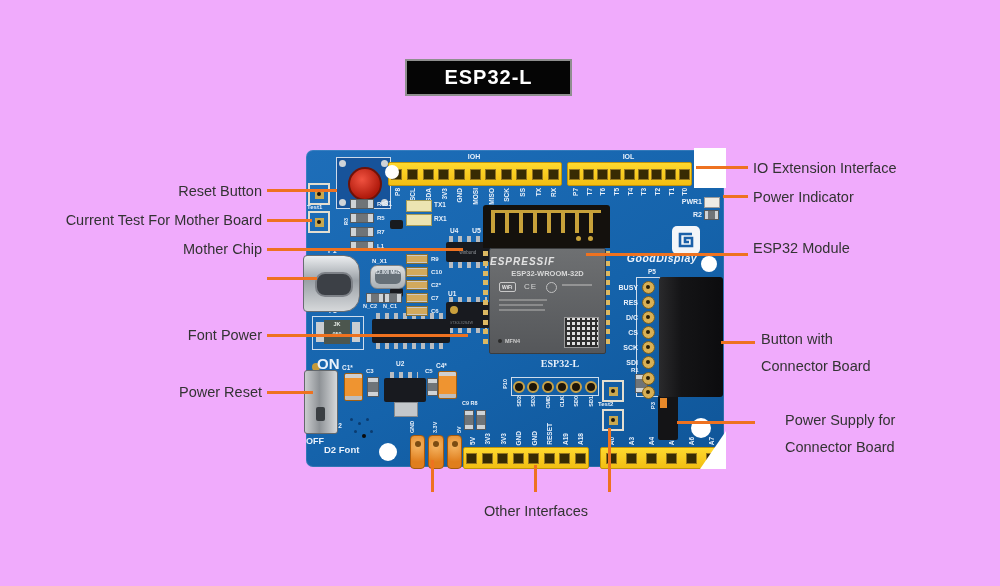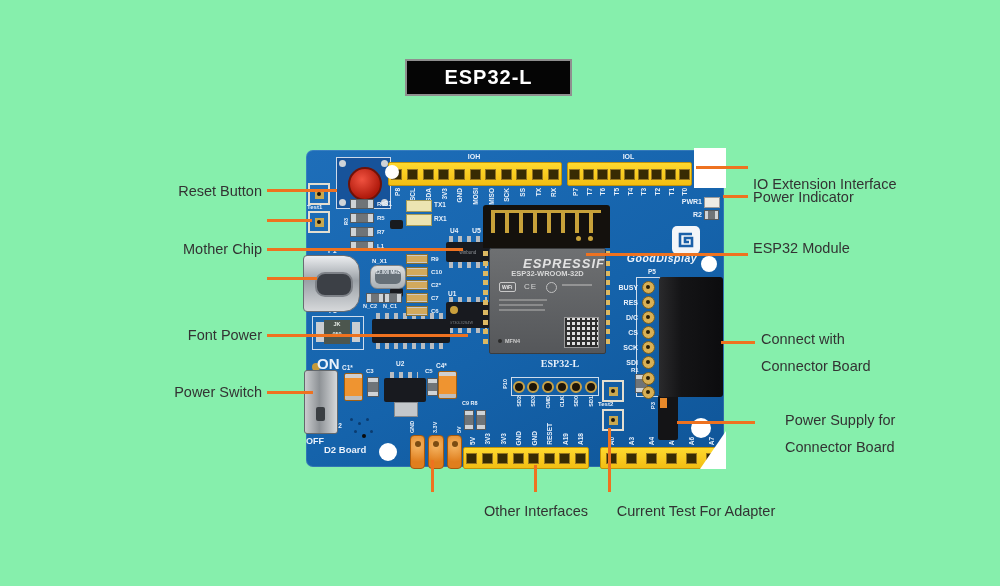--- a/index.html
+++ b/index.html
@@ -1,16 +1,16 @@
 <!DOCTYPE html>
 <html><head>
 <meta charset="utf-8">
 <style>
   html,body{margin:0;padding:0;background:#fff;}
-  #stage{position:relative;width:1000px;height:586px;background:#86efac;overflow:hidden;
+  #stage{position:relative;width:1000px;height:586px;background:#f0abfc;overflow:hidden;
          font-family:"Liberation Sans",sans-serif;}
   
   .co{position:absolute;font-size:14.5px;color:#333;white-space:nowrap;z-index:60;}
   .co.r{text-align:right;}
   .co.two{line-height:27px;}
   .co.cen{transform:translateX(-50%);}
   .lead-h{position:absolute;height:3px;background:#ee7220;z-index:55;}
   .lead-v{position:absolute;width:3px;background:#ee7220;z-index:55;}
   
   #title-box{position:absolute;left:405px;top:59px;width:163px;height:33px;background:#050505;
@@ -53,49 +53,49 @@
   .via{position:absolute;width:3px;height:3px;border-radius:50%;background:#0b3c70;z-index:11;}
 </style>
 </head>
 <body>
 
 <div id="stage">
 
   <div id="title-box">ESP32-L</div>
 
   <div class="co r" style="right:738px;top:183px">Reset Button</div>
+  <div class="co r" style="right:738px;top:212px">Current Test For Mother Board</div>
   <div class="co r" style="right:738px;top:241px">Mother Chip</div>
   <div class="co r" style="right:738px;top:327px">Font Power</div>
-  <div class="co r" style="right:738px;top:384px">Power Switch</div>
+  <div class="co r" style="right:738px;top:384px">Power Reset</div>
   <div class="lead-h" style="left:267px;top:189px;width:70px"></div>
   <div class="lead-h" style="left:267px;top:219px;width:45px"></div>
   <div class="lead-h" style="left:267px;top:248px;width:196px"></div>
   <div class="lead-h" style="left:267px;top:277px;width:50px"></div>
   <div class="lead-h" style="left:267px;top:334px;width:201px"></div>
   <div class="lead-h" style="left:267px;top:391px;width:46px"></div>
 
-  <div class="co" style="left:753px;top:176px">IO Extension Interface</div>
+  <div class="co" style="left:753px;top:160px">IO Extension Interface</div>
   <div class="co" style="left:753px;top:189px">Power Indicator</div>
   <div class="co" style="left:753px;top:240px">ESP32 Module</div>
   <div class="co two" style="left:761px;top:326px">
-    <span>Connect with</span><br>
+    <span>Button with</span><br>
     <span>Connector Board</span>
   </div>
   <div class="co two" style="left:785px;top:407px">
     <span>Power Supply for</span><br>
     <span>Connector Board</span>
   </div>
   <div class="lead-h" style="left:696px;top:166px;width:52px"></div>
   <div class="lead-h" style="left:723px;top:195px;width:25px"></div>
   <div class="lead-h" style="left:586px;top:253px;width:162px"></div>
   <div class="lead-h" style="left:721px;top:341px;width:34px"></div>
   <div class="lead-h" style="left:677px;top:421px;width:78px"></div>
 
   <div class="co cen" style="left:536px;top:503px">Other Interfaces</div>
-  <div class="co cen" style="left:696px;top:503px">Current Test For Adapter</div>
   <div class="lead-v" style="left:431px;top:460px;height:32px"></div>
   <div class="lead-v" style="left:534px;top:465px;height:27px"></div>
   <div class="lead-v" style="left:608px;top:428px;height:64px"></div>
 
   <div id="board">
 
     <div class="cut" style="left:388px;top:-2px;width:32px;height:40px"></div>
     <div class="cut" style="left:394px;top:281px;width:26px;height:38px;clip-path:polygon(100% 0,100% 100%,0 100%)"></div>
 
     <div class="hole" style="left:79px;top:15px;width:14px;height:14px"></div>
@@ -224,21 +224,21 @@
     <div style="position:absolute;left:177px;top:55px;width:127px;height:147px;z-index:13">
       <div style="position:absolute;left:0;top:0;width:127px;height:43px;background:#14110d;border-radius:3px 3px 0 0">
         <div style="position:absolute;left:8px;top:5px;width:110px;height:20px;border-top:3px solid #c8a23a;background:repeating-linear-gradient(90deg,#c8a23a 0 4px,transparent 4px 14px)"></div>
         <div style="position:absolute;left:93px;top:31px;width:5px;height:5px;border-radius:50%;background:#c8a23a"></div>
         <div style="position:absolute;left:105px;top:31px;width:5px;height:5px;border-radius:50%;background:#c8a23a"></div>
       </div>
       <div style="position:absolute;left:0;top:46px;width:5px;height:98px;background:repeating-linear-gradient(180deg,#dcb963 0 5px,transparent 5px 9.8px)"></div>
       <div style="position:absolute;left:122px;top:46px;width:5px;height:98px;background:repeating-linear-gradient(180deg,#dcb963 0 5px,transparent 5px 9.8px)"></div>
       <div style="position:absolute;left:12px;top:142px;width:103px;height:5px;background:repeating-linear-gradient(90deg,#dcb963 0 5px,transparent 5px 10px)"></div>
       <div style="position:absolute;left:6px;top:43px;width:115px;height:104px;background:linear-gradient(180deg,#6e7072,#55575a);border:1px solid #3a3c3e;border-radius:2px">
-        <div style="position:absolute;left:0;top:7px;width:100%;text-align:right;font-size:13px;font-weight:bold;font-style:italic;color:#e2e2e2;letter-spacing:1px">ESPRESSIF</div>
+        <div style="position:absolute;left:0;top:7px;width:100%;text-align:left;font-size:10px;font-weight:bold;font-style:italic;color:#e2e2e2;letter-spacing:1px">ESPRESSIF</div>
         <div style="position:absolute;left:0;top:20px;width:100%;text-align:center;font-size:7.5px;font-weight:bold;color:#d8d8d8">ESP32-WROOM-32D</div>
         <div style="position:absolute;left:9px;top:33px;font-size:5px;font-weight:bold;color:#e8e8e8;border:1px solid #c8c8c8;border-radius:2px;padding:1px 2px">WiFi</div>
         <div style="position:absolute;left:34px;top:33px;font-size:8px;font-weight:normal;color:#d5d5d5;letter-spacing:1px">CE</div>
         <div style="position:absolute;left:56px;top:33px;width:9px;height:9px;border:1px solid #bfbfbf;border-radius:50%"></div>
         <div style="position:absolute;left:72px;top:35px;width:30px;height:2px;background:#a8a8a8;opacity:.7"></div>
         <div style="position:absolute;left:9px;top:50px;width:48px;height:2px;background:#9c9c9c;opacity:.7"></div>
         <div style="position:absolute;left:9px;top:55px;width:44px;height:2px;background:#9c9c9c;opacity:.7"></div>
         <div style="position:absolute;left:9px;top:60px;width:46px;height:2px;background:#9c9c9c;opacity:.7"></div>
         <div style="position:absolute;left:74px;top:68px;width:33px;height:29px;background:#dedede;border:1px solid #9a9a9a;background-image:repeating-linear-gradient(0deg,#2e2e2e 0 2px,transparent 2px 5px),repeating-linear-gradient(90deg,#2e2e2e 0 2px,transparent 2px 5px);background-size:100% 100%"></div>
         <div style="position:absolute;left:8px;top:90px;width:4px;height:4px;border-radius:50%;background:#2a2a2a"></div>
@@ -364,21 +364,21 @@
     <div class="silk" style="left:130px;top:213px;font-size:6.5px">C4*</div>
     <div class="ocap" style="left:132px;top:221px;width:17px;height:26px"></div>
 
     <div class="via" style="left:44px;top:268px"></div>
       <div class="via" style="left:52px;top:272px"></div>
     <div class="via" style="left:60px;top:268px"></div>
       <div class="via" style="left:48px;top:280px"></div>
     <div class="via" style="left:56px;top:284px;background:#0a0a0a;width:4px;height:4px"></div>
       <div class="via" style="left:64px;top:280px"></div>
 
-    <div class="silk" style="left:18px;top:295px;font-size:9.5px">D2 Board</div>
+    <div class="silk" style="left:18px;top:295px;font-size:9.5px">D2 Font</div>
 
     <div style="position:absolute;left:104px;top:257px;width:52px;height:26px;display:flex;justify-content:space-between;z-index:11">
 
     <div class="silk vt" style="position:static;font-size:5.5px;height:26px">GND</div>
         <div class="silk vt" style="position:static;font-size:5.5px;height:26px">3.3V</div>
         <div class="silk vt" style="position:static;font-size:5.5px;height:26px">5V</div>
       </div>
     <div style="position:absolute;left:104px;top:285px;width:52px;display:flex;gap:3px;z-index:13">
       <div class="pwcell"></div>
       <div class="pwcell"></div>

